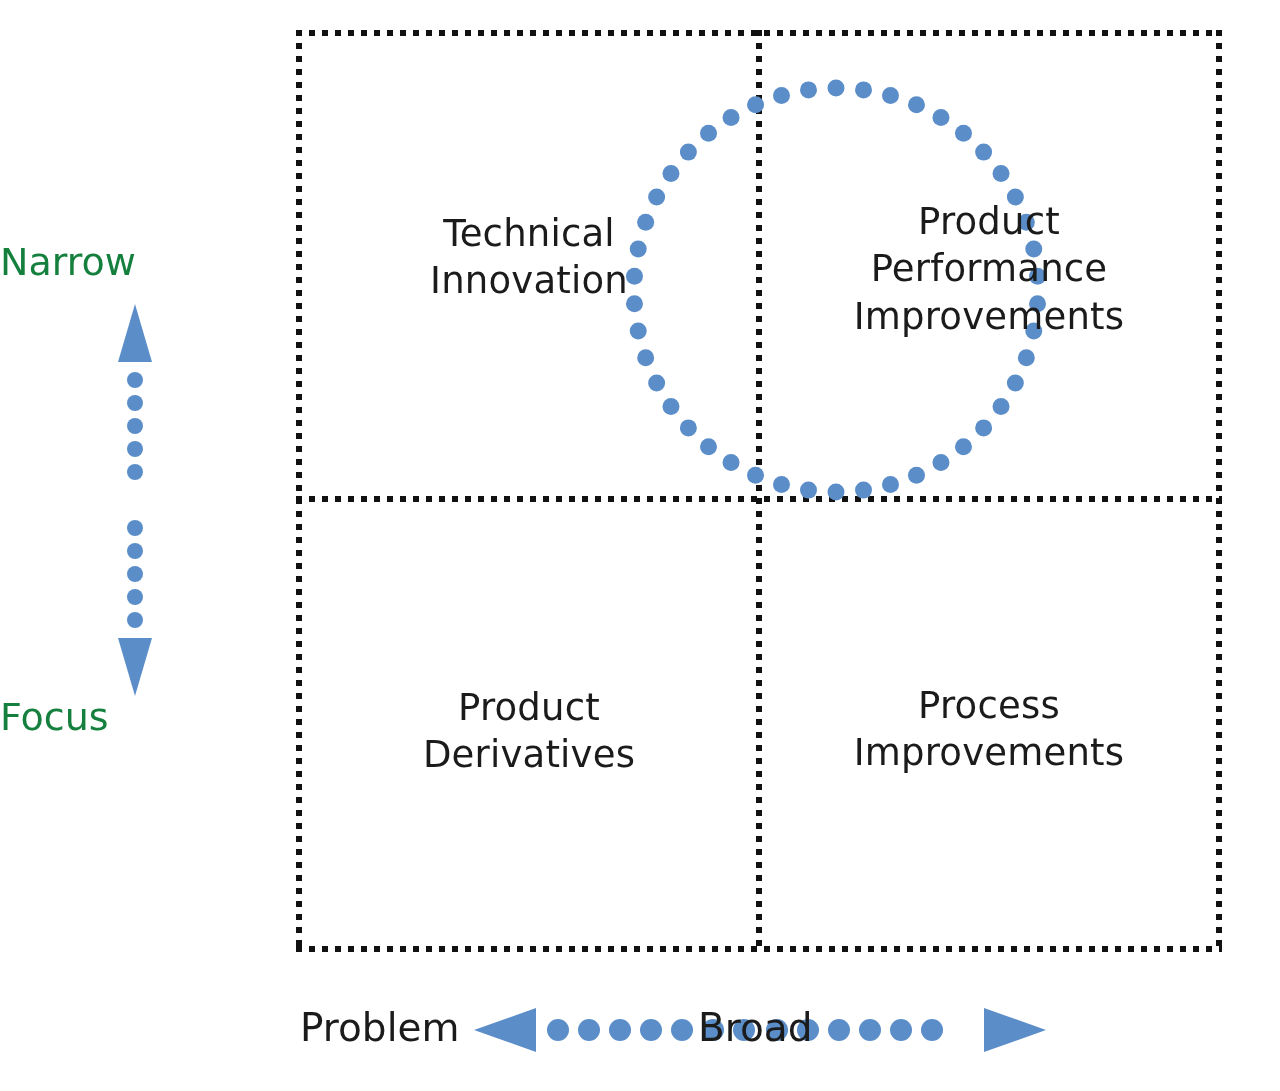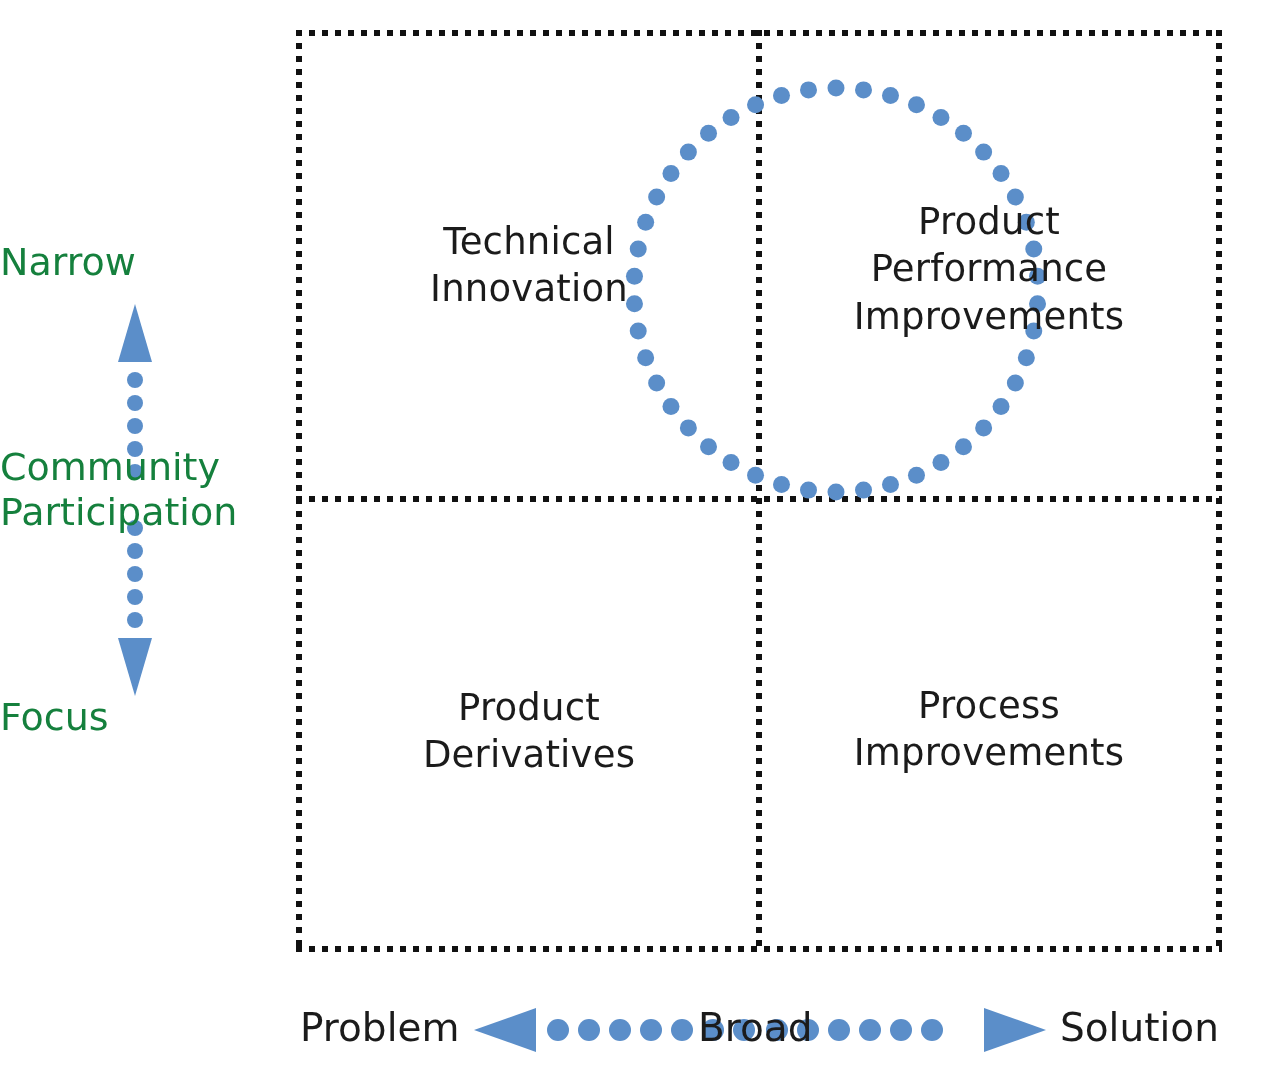--- a/index.html
+++ b/index.html
@@ -65,21 +65,21 @@
   }
   .quad-label {
     font-size: 37px;
     line-height: 1.28;
     color: #1b1b1b;
     text-align: center;
     font-weight: 400;
     letter-spacing: 0.2px;
     white-space: pre-line;
   }
-  #quad-tl { left: 6px;   top: 10px;   width: 454px; height: 460px; padding-top: 178px; }
+  #quad-tl { left: 6px;   top: 2px;   width: 454px; height: 460px; padding-top: 178px; }
   #quad-tr { left: 466px; top: 6px;   width: 454px; height: 460px; padding-top: 162px; }
   #quad-bl { left: 6px;   top: 472px; width: 454px; height: 444px; padding-top: 182px; }
   #quad-br { left: 466px; top: 472px; width: 454px; height: 444px; padding-top: 180px; }
 
   
   #circle-marker {
     position: absolute;
     left: 325px;
     top: 45px;
     width: 430px;
@@ -243,22 +243,20 @@
         </g>
       <g id="y-dots-lower" fill="#5b8ec9">
           <circle cx="35" cy="228" r="8" fill="#5b8ec9"></circle>
           <circle cx="35" cy="251" r="8" fill="#5b8ec9"></circle>
           <circle cx="35" cy="274" r="8" fill="#5b8ec9"></circle>
           <circle cx="35" cy="297" r="8" fill="#5b8ec9"></circle>
           <circle cx="35" cy="320" r="8" fill="#5b8ec9"></circle>
         </g>
     </svg>
 
-    <div class="axis-cap" id="y-cap-mid">Community
-Participation</div>
 
     <div class="axis-cap" id="y-cap-bot">Focus</div>
   </div>
 
   <div id="x-axis">
     <svg id="x-shaft" viewBox="0 0 940 60">
       <polygon id="x-arrow-left" points="184,30 246,8 246,52" fill="#5b8ec9"></polygon>
       <polygon id="x-arrow-right" points="756,30 694,8 694,52" fill="#5b8ec9"></polygon>
       <g id="x-dots-left" fill="#5b8ec9">
           <circle cx="268" cy="30" r="11" fill="#5b8ec9"></circle>
@@ -274,16 +272,15 @@
           <circle cx="518" cy="30" r="11" fill="#5b8ec9"></circle>
           <circle cx="549" cy="30" r="11" fill="#5b8ec9"></circle>
           <circle cx="580" cy="30" r="11" fill="#5b8ec9"></circle>
           <circle cx="611" cy="30" r="11" fill="#5b8ec9"></circle>
           <circle cx="642" cy="30" r="11" fill="#5b8ec9"></circle>
         </g>
     </svg>
 
     <div class="x-cap" id="x-cap-left">Problem</div>
     <div class="x-cap" id="x-cap-mid">Broad</div>
-    <div class="x-cap" id="x-cap-right">Solution</div>
   </div>
 
 </div>
 
 </body></html>

